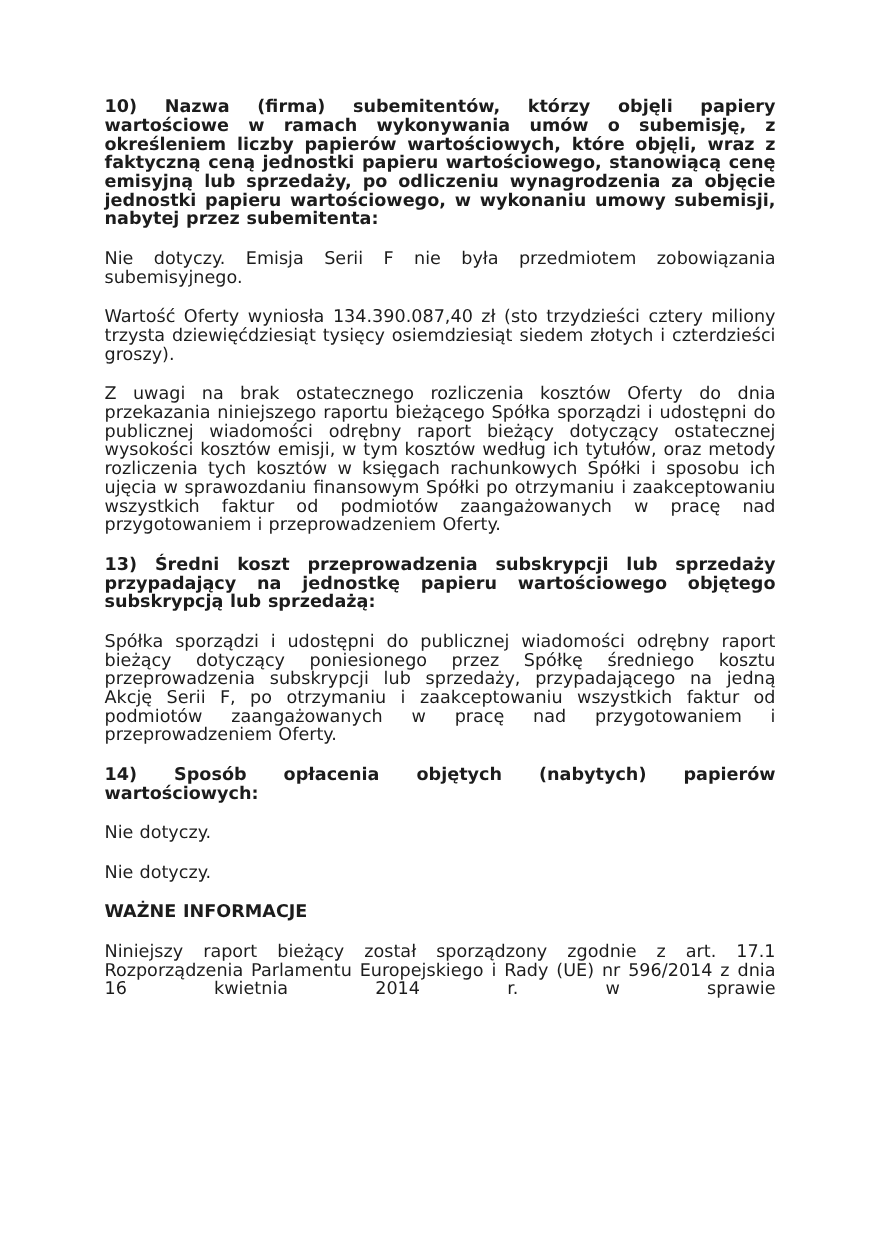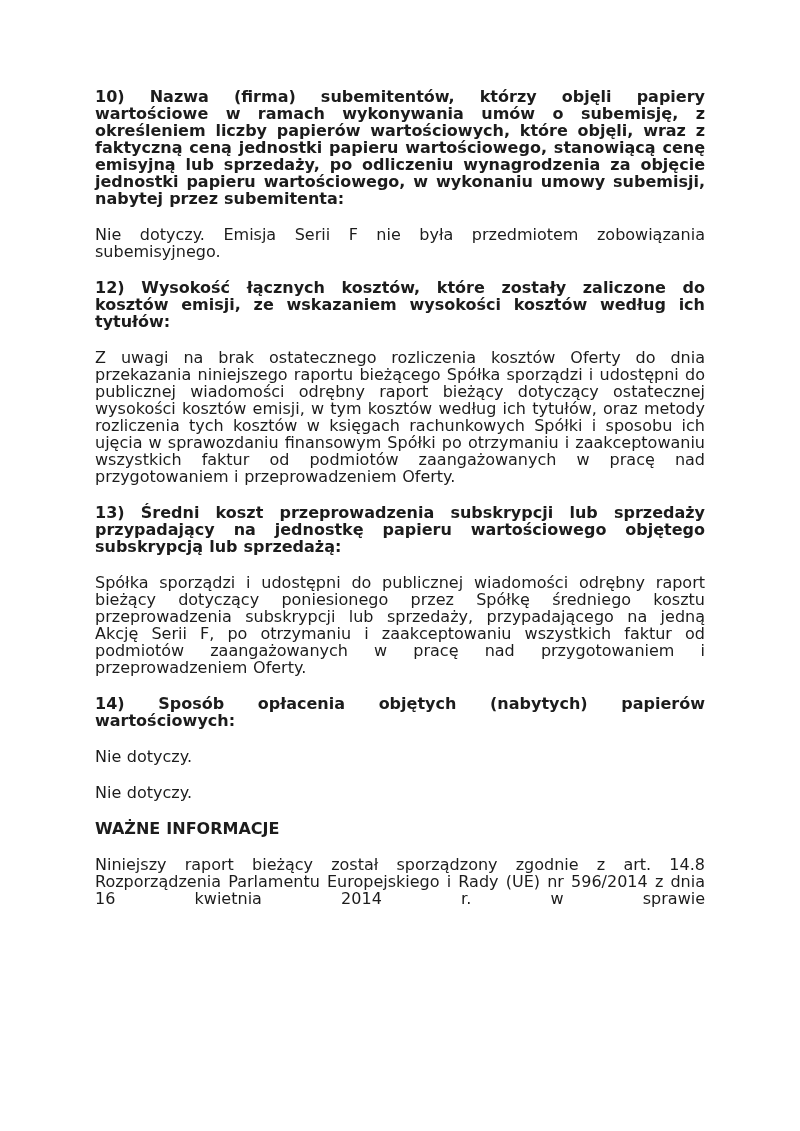--- a/index.html
+++ b/index.html
@@ -27,22 +27,22 @@
   .h { font-weight: bold; }
   .gap-before { margin-top: 57px; }
   .continued { text-align-last: justify; }
 </style>
 </head>
 <body>
 
 <div class="page">
   <p class="h">10) Nazwa (firma) subemitentów, którzy objęli papiery wartościowe w ramach wykonywania umów o subemisję, z określeniem liczby papierów wartościowych, które objęli, wraz z faktyczną ceną jednostki papieru wartościowego, stanowiącą cenę emisyjną lub sprzedaży, po odliczeniu wynagrodzenia za objęcie jednostki papieru wartościowego, w wykonaniu umowy subemisji, nabytej przez subemitenta:</p>
   <p class="b">Nie dotyczy. Emisja Serii F nie była przedmiotem zobowiązania subemisyjnego.</p>
-  <p class="h">12) Wysokość łącznych kosztów, które zostały zaliczone do kosztów emisji, ze wskazaniem wysokości kosztów według ich tytułów:</p>
+  <p class="b">Wartość Oferty wyniosła 134.390.087,40 zł (sto trzydzieści cztery miliony trzysta dziewięćdziesiąt tysięcy osiemdziesiąt siedem złotych i czterdzieści groszy).</p>
   <p class="b">Z uwagi na brak ostatecznego rozliczenia kosztów Oferty do dnia przekazania niniejszego raportu bieżącego Spółka sporządzi i udostępni do publicznej wiadomości odrębny raport bieżący dotyczący ostatecznej wysokości kosztów emisji, w tym kosztów według ich tytułów, oraz metody rozliczenia tych kosztów w księgach rachunkowych Spółki i sposobu ich ujęcia w sprawozdaniu finansowym Spółki po otrzymaniu i zaakceptowaniu wszystkich faktur od podmiotów zaangażowanych w pracę nad przygotowaniem i przeprowadzeniem Oferty.</p>
   <p class="h">13) Średni koszt przeprowadzenia subskrypcji lub sprzedaży przypadający na jednostkę papieru wartościowego objętego subskrypcją lub sprzedażą:</p>
   <p class="b">Spółka sporządzi i udostępni do publicznej wiadomości odrębny raport bieżący dotyczący poniesionego przez Spółkę średniego kosztu przeprowadzenia subskrypcji lub sprzedaży, przypadającego na jedną Akcję Serii F, po otrzymaniu i zaakceptowaniu wszystkich faktur od podmiotów zaangażowanych w pracę nad przygotowaniem i przeprowadzeniem Oferty.</p>
   <p class="h">14) Sposób opłacenia objętych (nabytych) papierów wartościowych:</p>
   <p class="b">Nie dotyczy.</p>
   <p class="b">Nie dotyczy.</p>
   <p class="h gap-before">WAŻNE INFORMACJE</p>
-  <p class="b continued">Niniejszy raport bieżący został sporządzony zgodnie z art. 14.8 Rozporządzenia Parlamentu Europejskiego i Rady (UE) nr 596/2014 z dnia 16 kwietnia 2014 r. w sprawie</p>
+  <p class="b continued">Niniejszy raport bieżący został sporządzony zgodnie z art. 17.1 Rozporządzenia Parlamentu Europejskiego i Rady (UE) nr 596/2014 z dnia 16 kwietnia 2014 r. w sprawie</p>
 </div>
 
 </body></html>

